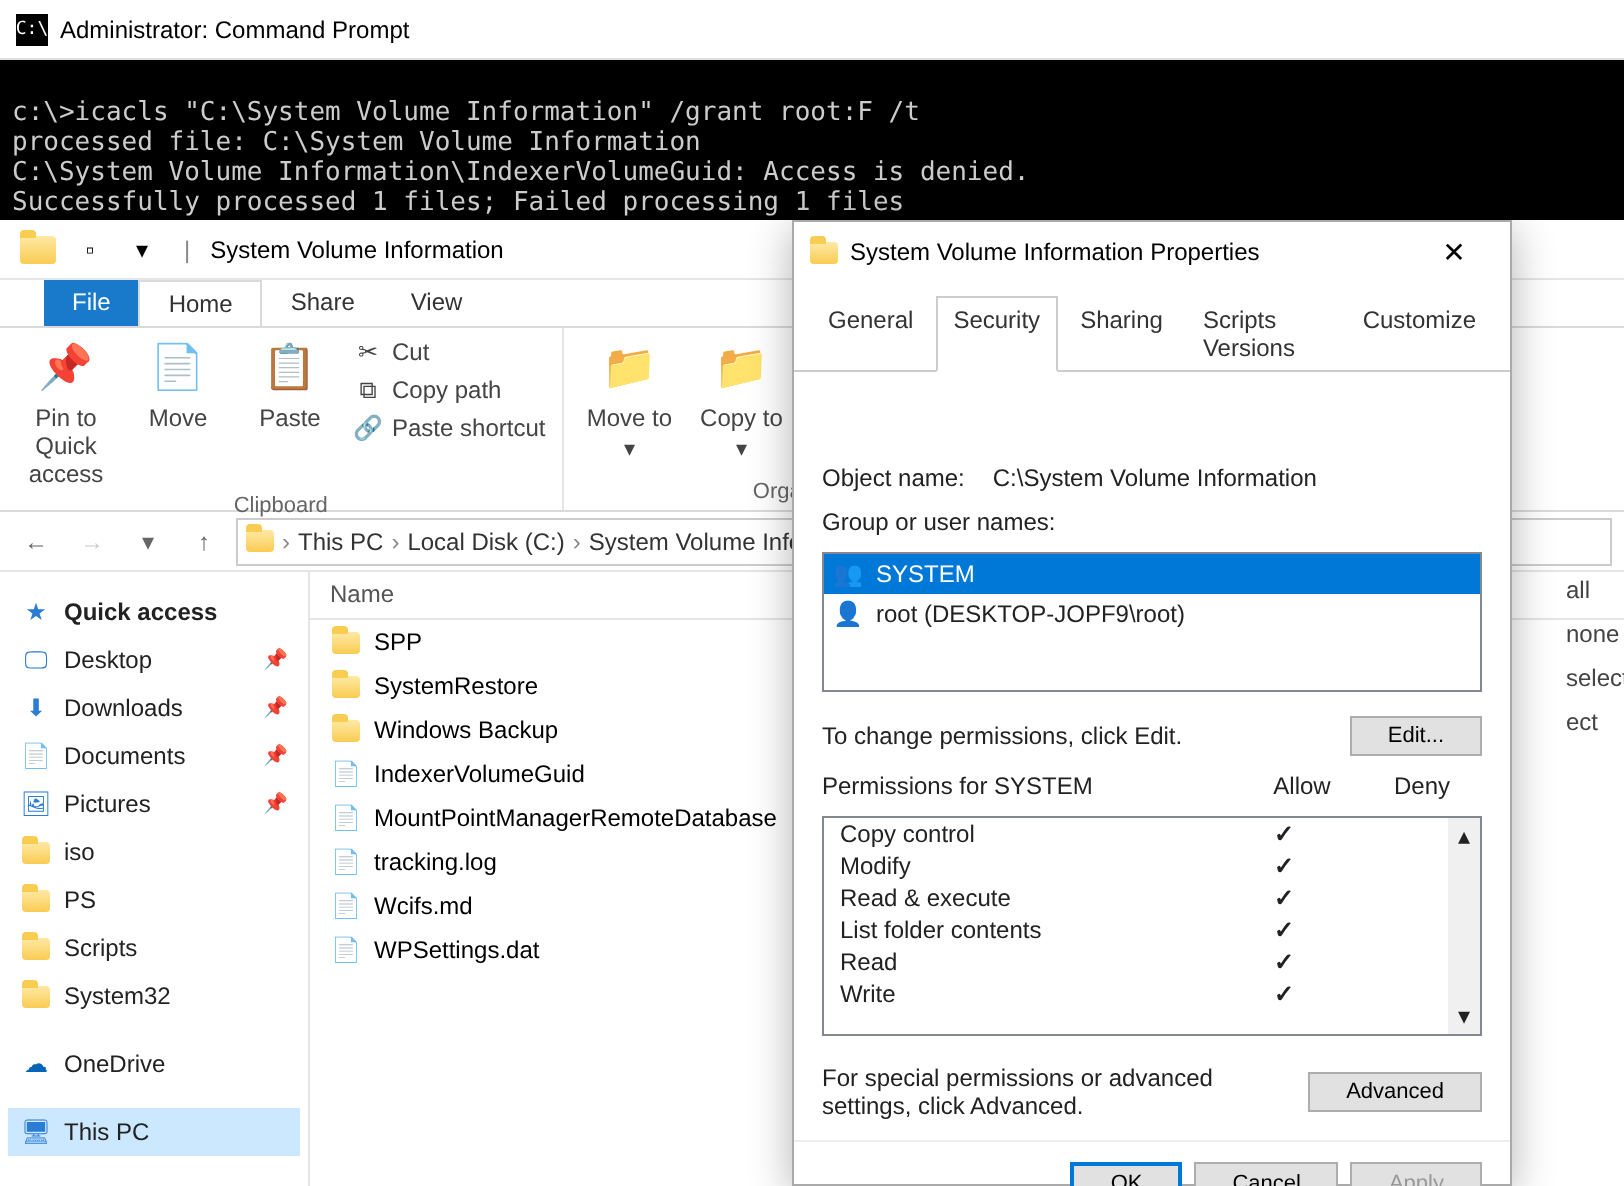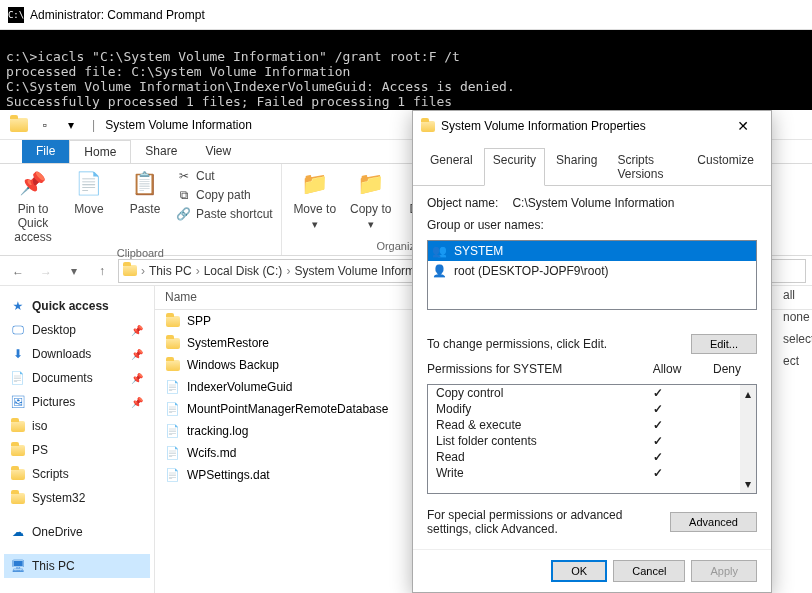--- a/index.html
+++ b/index.html
@@ -35,33 +35,33 @@
 .exp-body { display: flex; height: calc(100% - 176px); }
 .nav-pane { width: 155px; border-right: 1px solid #e5e5e5; padding: 8px 4px; overflow: hidden; }
 .nav-item { display: flex; align-items: center; gap: 6px; padding: 4px 6px; font-size: 12px; color: #222; }
 .nav-item.sel { background: #cce8ff; }
 .nav-ico { width: 16px; height: 16px; display: flex; align-items: center; justify-content: center; }
 .pin { color: #999; margin-left: auto; font-size: 10px; }
 .file-list { flex: 1; }
 .col-header { height: 24px; border-bottom: 1px solid #e5e5e5; padding: 4px 10px; color: #555; font-size: 12px; }
 .frow { display: flex; align-items: center; gap: 6px; padding: 3px 10px; font-size: 12px; }
 .fico { width: 16px; height: 16px; display: flex; align-items: center; justify-content: center; }
-.dialog { position: absolute; top: 110px; left: 412px; width: 360px; height: 483px; background: #fff; border: 1px solid #aaa; box-shadow: 0 4px 20px rgba(0,0,0,0.3); display: flex; flex-direction: column; }
+.dialog { position: absolute; top: 110px; left: 396px; width: 360px; height: 483px; background: #fff; border: 1px solid #aaa; box-shadow: 0 4px 20px rgba(0,0,0,0.3); display: flex; flex-direction: column; }
 .dlg-title { height: 30px; display: flex; align-items: center; padding: 0 8px; gap: 6px; }
 .dlg-close { width: 40px; height: 30px; margin-left: auto; display: flex; align-items: center; justify-content: center; font-size: 14px; }
 .dlg-tabs { display: flex; padding: 6px 8px 0; border-bottom: 1px solid #ccc; gap: 2px; font-size: 11px; }
 .dlg-tab { padding: 4px 8px; border: 1px solid transparent; position: relative; top: 1px; color: #333; }
 .dlg-tab.active { border: 1px solid #ccc; border-bottom: 1px solid #fff; background: #fff; }
 .dlg-body { padding: 10px 14px; flex: 1; display: flex; flex-direction: column; gap: 8px; font-size: 11px; color: #222; }
-.obj-row { display: flex; gap: 14px; }
+.obj-row { display: flex; gap: 14px; margin-top: 36px; }
 .usr-list { border: 1px solid #828790; height: 70px; background: #fff; }
 .usr-row { display: flex; align-items: center; gap: 6px; padding: 2px 4px; }
 .usr-row.sel { background: #0078d7; color: #fff; }
 .usr-ico { width: 16px; height: 16px; display: flex; align-items: center; justify-content: center; }
-.edit-row { display: flex; justify-content: space-between; align-items: center; margin-top: 16px; }
+.edit-row { display: flex; justify-content: space-between; align-items: center; margin-top: 4px; }
 .btn { border: 1px solid #adadad; background: #e1e1e1; padding: 3px 18px; font-size: 11px; }
 .btn.primary { border: 2px solid #0078d7; }
 .perm-head { display: flex; font-size: 11px; }
 .perm-head .ph { text-align: center; width: 60px; }
 .perm-box { border: 1px solid #828790; height: 110px; overflow: hidden; position: relative; }
 .perm-row { display: flex; align-items: center; padding: 1px 8px; font-size: 11px; }
 .perm-row .pl { flex: 1; }
 .chk { width: 60px; text-align: center; font-weight: bold; }
 .adv-row { display: flex; justify-content: space-between; align-items: center; gap: 10px; margin-top: 6px; }
 .dlg-btns { display: flex; justify-content: flex-end; gap: 6px; padding: 10px 14px; border-top: 1px solid #eee; margin-top: auto; }

